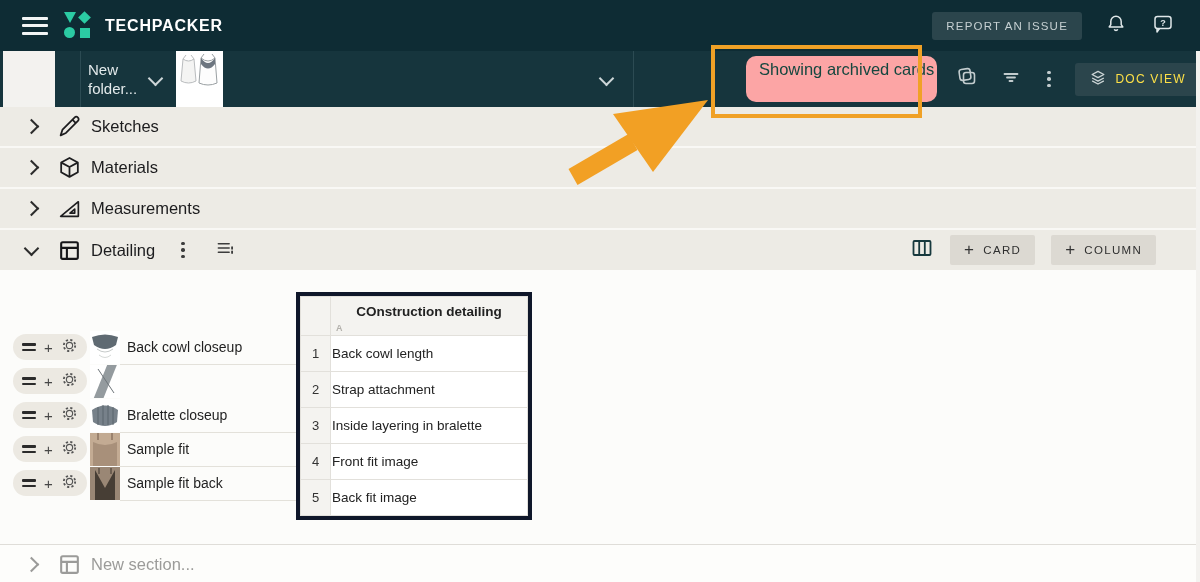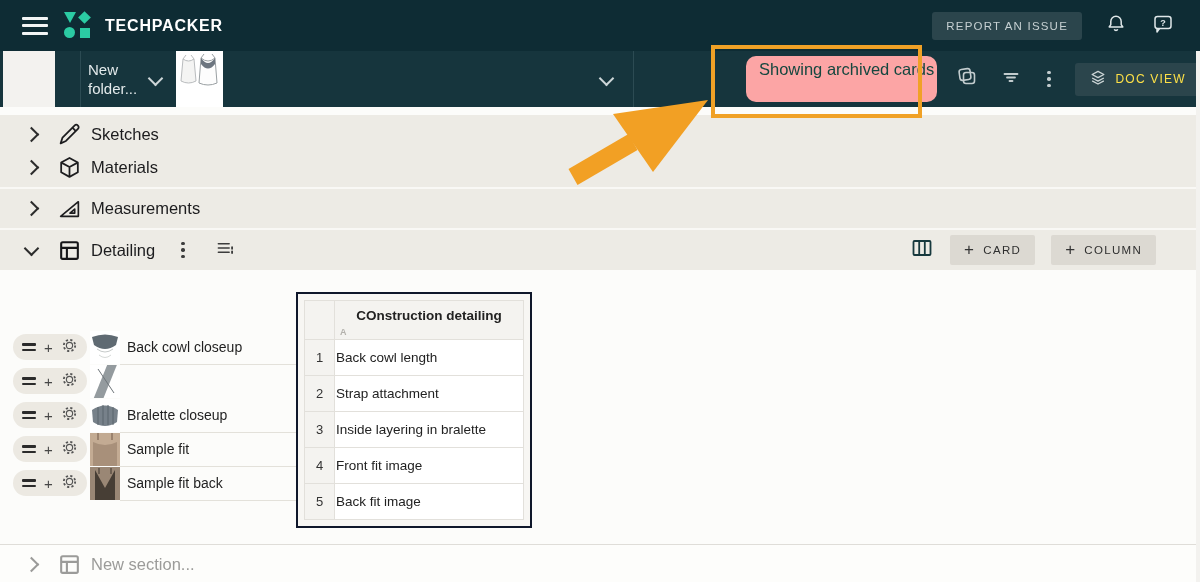--- a/index.html
+++ b/index.html
@@ -61,21 +61,21 @@
   .content{position:absolute;left:0;top:270px;width:1196px;height:273px;background:#fcfcfa;}
   .card-row{position:absolute;left:13px;width:283px;height:34px;display:flex;align-items:center;}
   .pill{width:74px;height:26px;background:#ece9e2;border-radius:13px;display:flex;align-items:center;justify-content:space-evenly;flex-shrink:0;}
   .drag{display:flex;flex-direction:column;gap:3px;cursor:grab;}
   .drag i{width:14px;height:2.6px;background:#2b2b2b;border-radius:1px;}
   .pill .plus{font-size:15px;color:#474747;cursor:pointer;line-height:1;}
   .card-thumb{width:30px;height:33px;margin-left:3px;flex-shrink:0;overflow:hidden;}
   .card-name{flex:1;height:100%;display:flex;align-items:center;padding-left:7px;border-bottom:1px solid #e3e1da;color:#1f1f1f;font-size:14px;}
 
   
-  .tbl-wrap{position:absolute;left:296px;top:22px;width:236px;background:#f7f6f3;border:2px solid #0f172a;padding:6px;box-sizing:border-box;}
+  .tbl-wrap{position:absolute;left:296px;top:22px;width:236px;background:#f7f6f3;border:4px solid #0f172a;box-sizing:border-box;}
   .tbl{width:100%;border-collapse:collapse;background:#fff;}
   .tbl td,.tbl th{border:1px solid #e2e0db;}
   .th-corner{width:27px;background:#f4f3f0;}
   .th-main{background:#f4f3f0;height:36px;vertical-align:top;position:relative;}
   .th-title{font-weight:700;font-size:13.5px;color:#222;text-align:center;padding-top:6px;}
   .sort-a{position:absolute;left:5px;bottom:2px;font-size:9px;color:#b3b1ac;}
   .td-num{width:27px;background:#f4f3f0;text-align:center;font-size:13px;color:#333;height:33px;}
   .td-val{text-align:left;font-size:13.5px;color:#222;background:#fff;cursor:text;}
 
   
@@ -174,21 +174,21 @@
       </div>
     </div>
   </div>
 
   <div class="anno-rect"></div>
   <svg class="anno-arrow" width="170" height="95" viewBox="0 0 170 95">
     <polygon points="150,8 55,22 95,80" fill="#f2a024"></polygon>
     <polygon points="10.5,77 19.5,93 79.5,58 70.5,42" fill="#f2a024"></polygon>
   </svg>
 
-  <div class="sec-row" style="top:115px">
+  <div class="sec-row" style="top:107px">
     <span class="sec-chev">
         <span class="chev chev-right"></span>
       </span>
     <span class="sec-icon">
       <svg width="25" height="25" viewBox="0 0 24 24" fill="none" stroke="#1d1d1f" stroke-width="1.7" stroke-linejoin="round">
         <path d="M3.5 20.5l1.8-5.6L16.8 3.4a2.3 2.3 0 0 1 3.3 3.3L8.6 18.2 3.5 20.5z"></path>
           <path d="M14.8 5.4l3.3 3.3"></path>
       </svg>
     </span>
     <span class="sec-label">Sketches</span>

